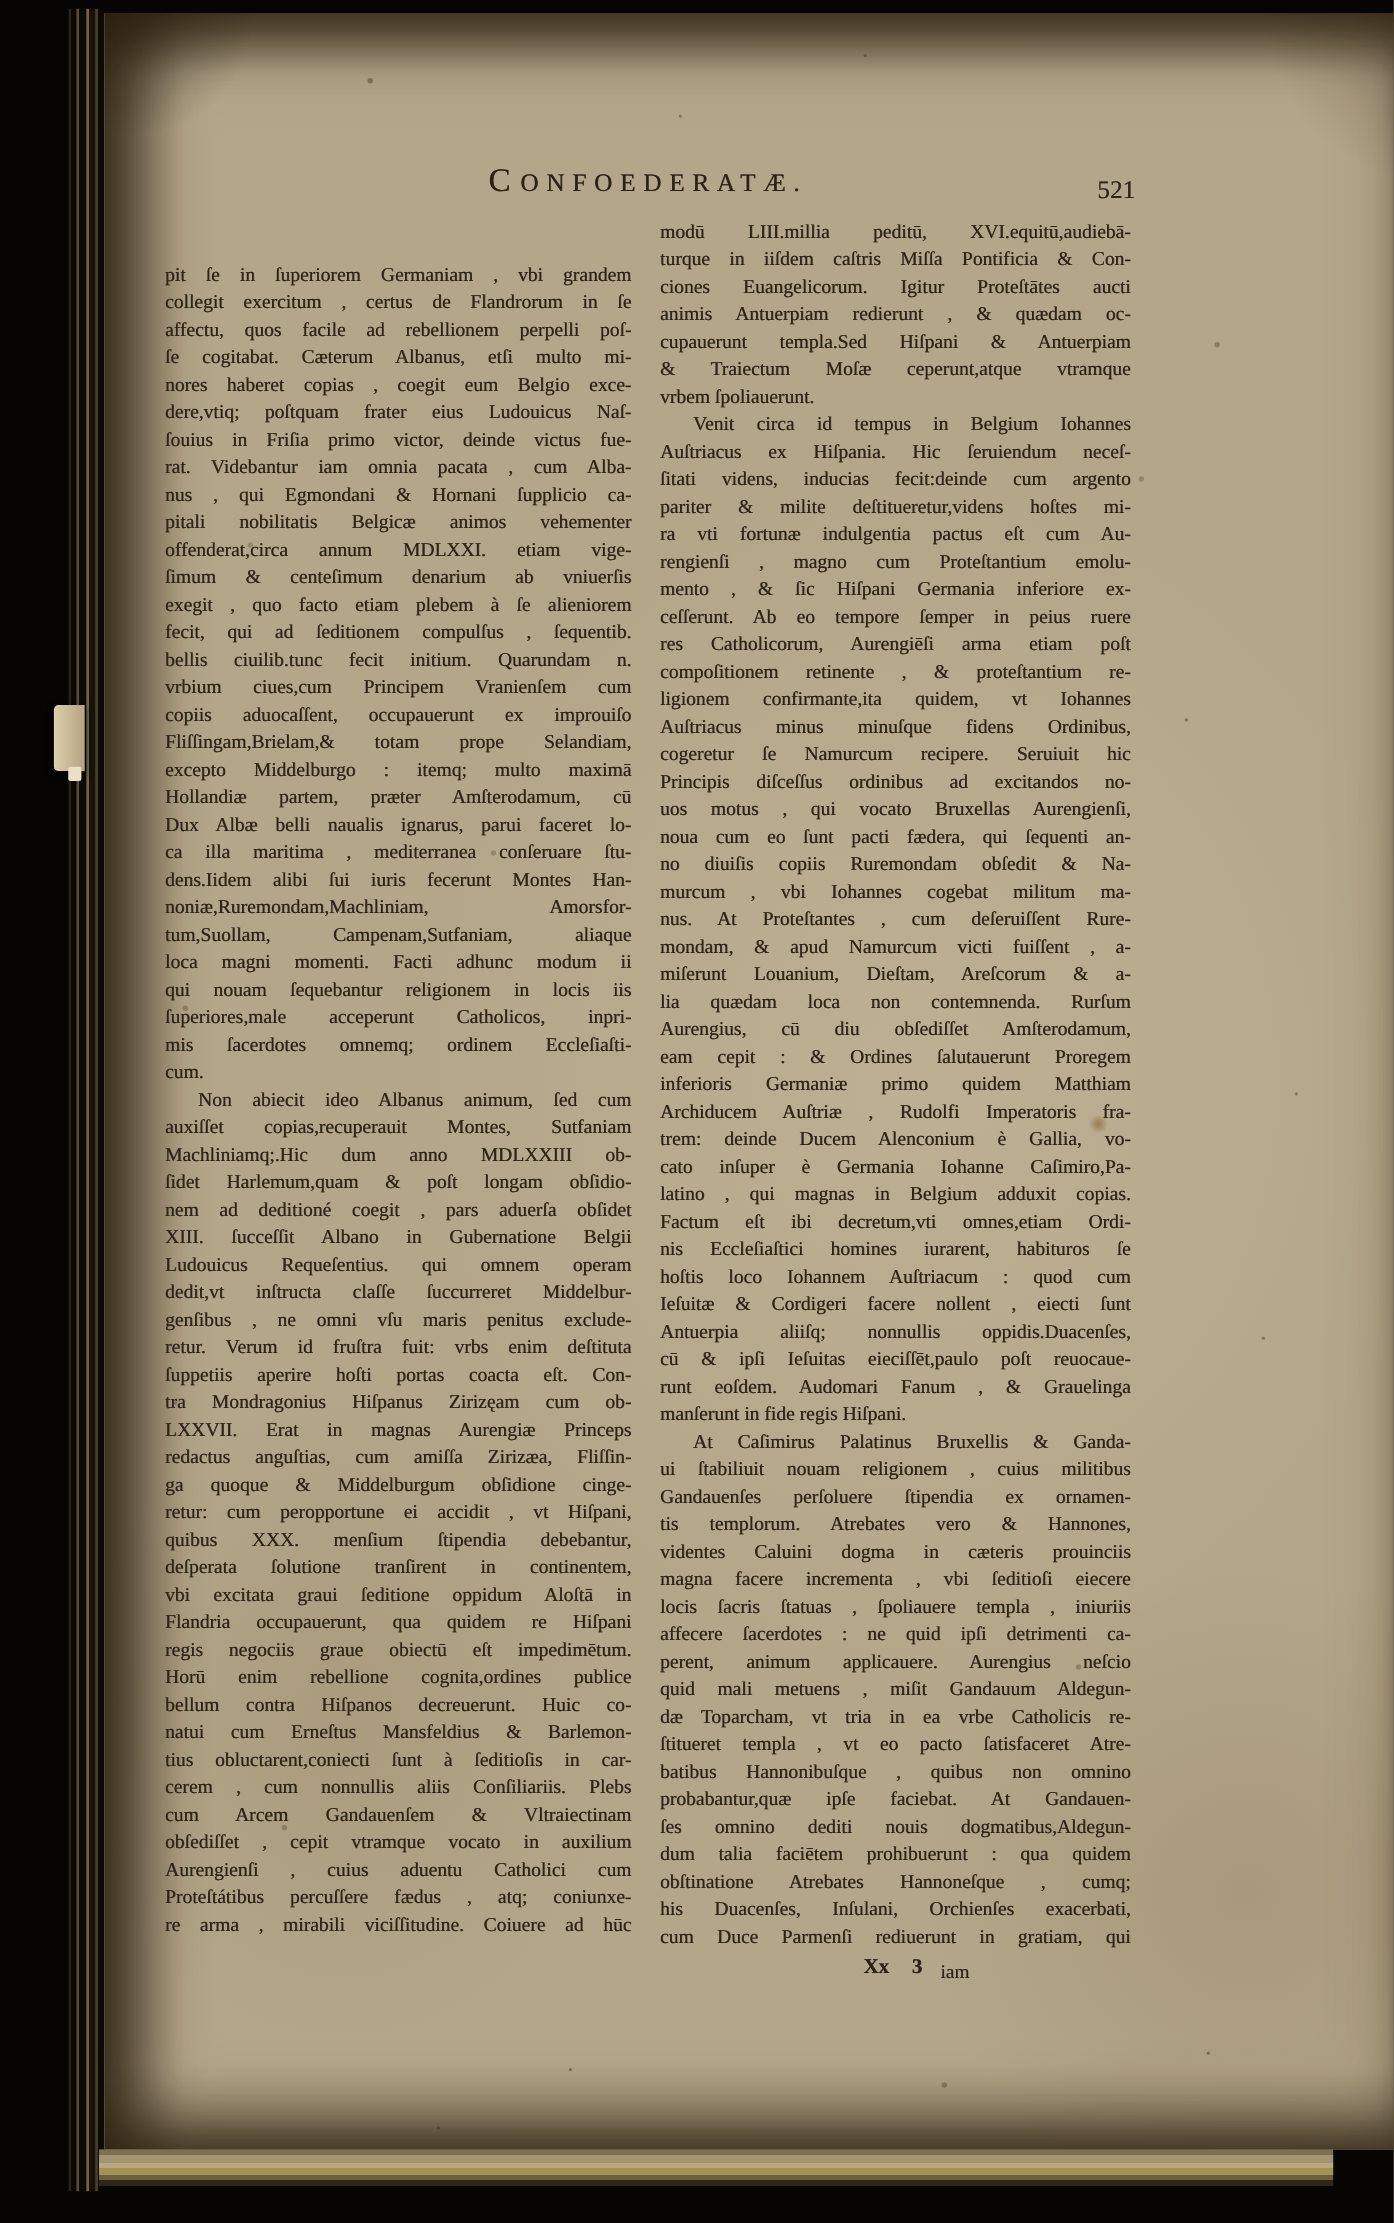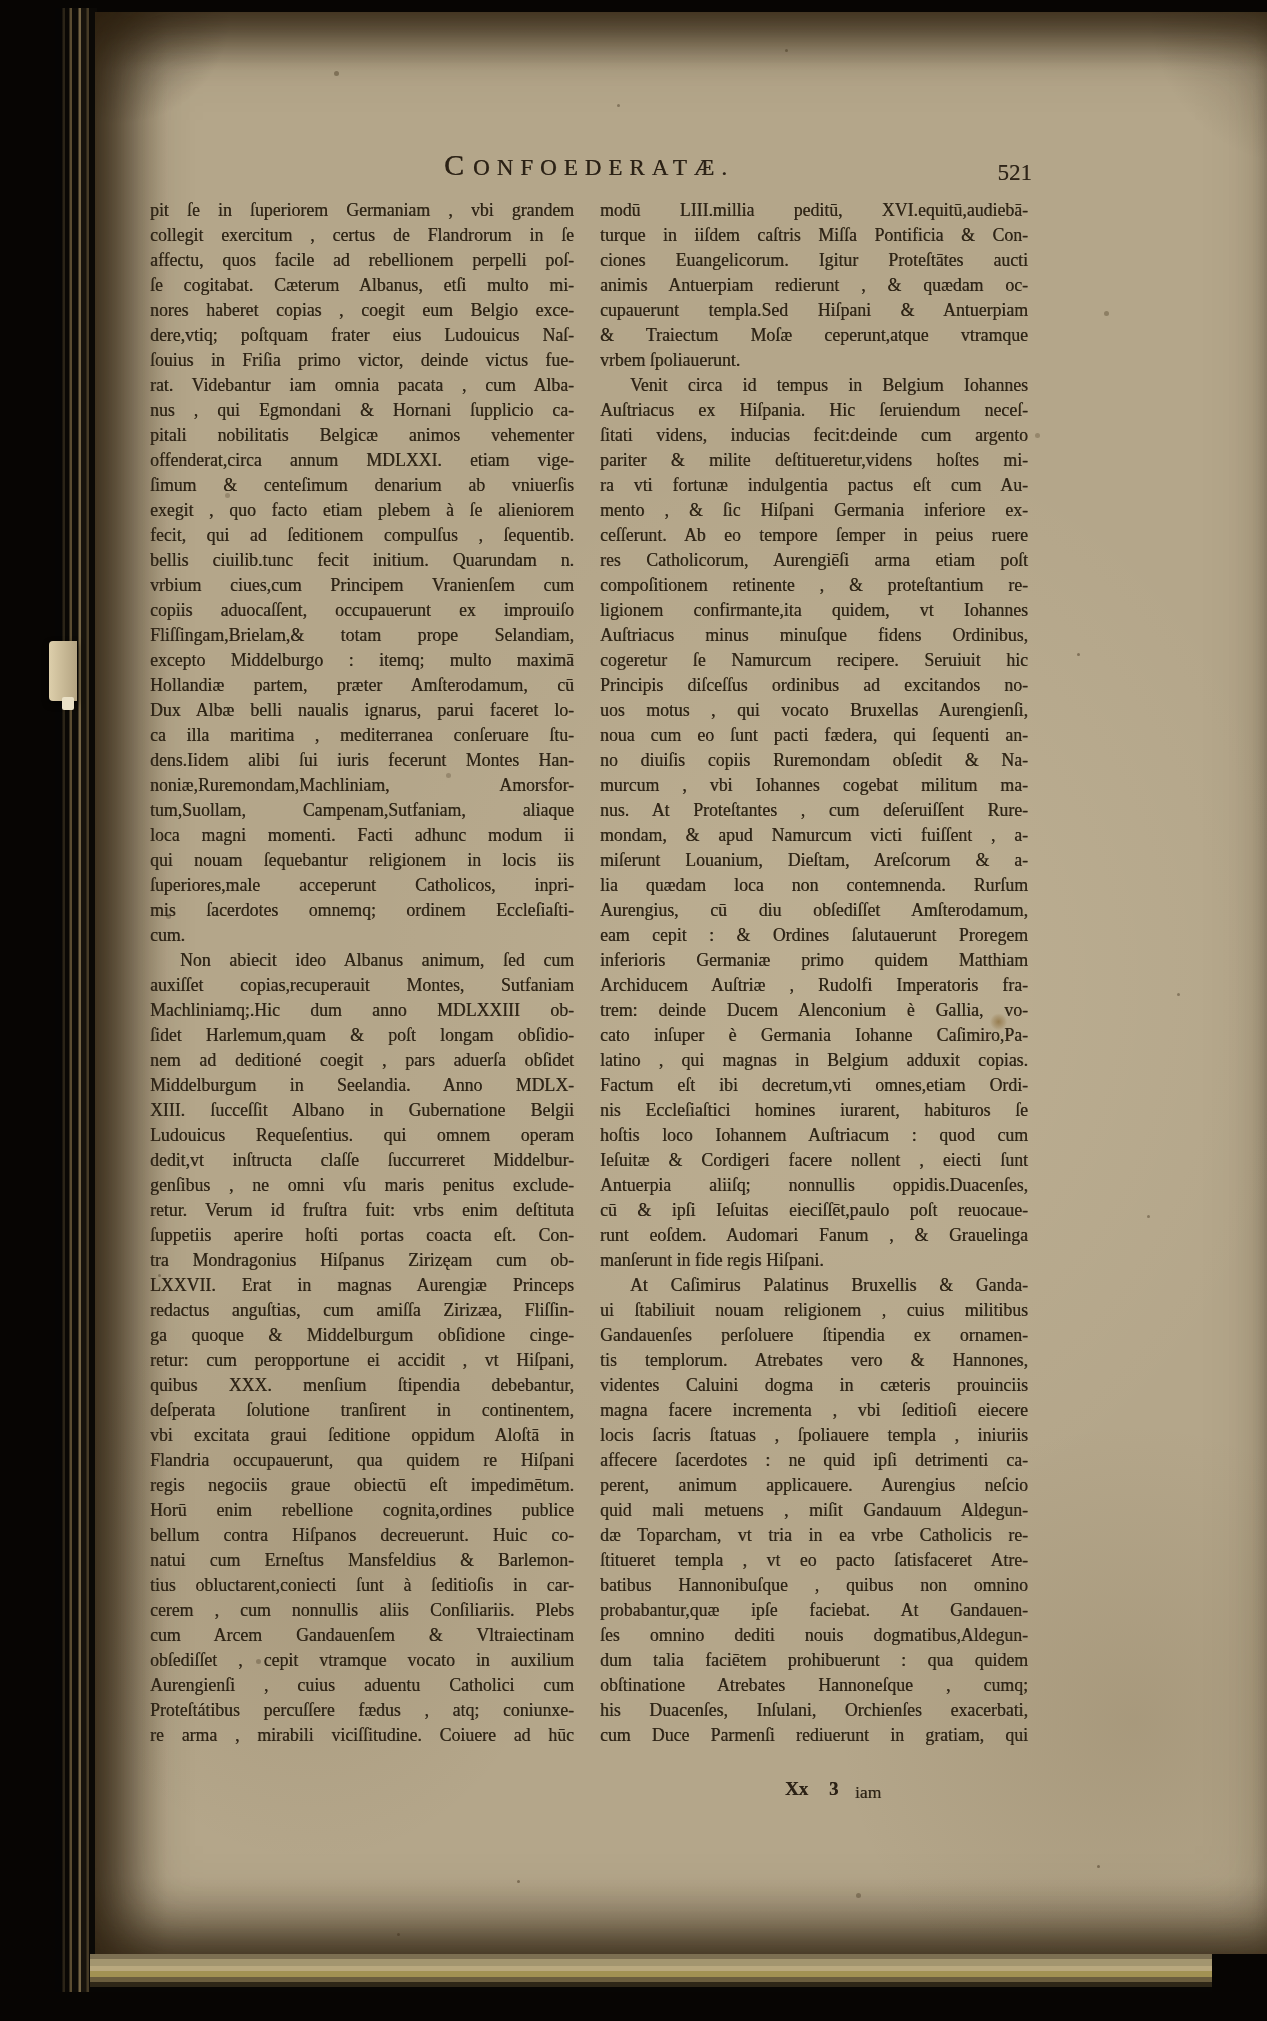--- a/index.html
+++ b/index.html
@@ -99,21 +99,21 @@
   .running-header::first-letter{font-size:30px;letter-spacing:9px;}
   .page-number{
     position:absolute;left:875px;top:148px;width:62px;
     text-align:right;font-size:23px;color:#2e2418;
     text-shadow:0.3px 0 0 rgba(46,36,24,.6);
   }
   .col{
     position:absolute;top:186px;width:428px;
     color:#2e2416;
   }
-  .col-left{left:55px;width:424px;}
+  .col-left{left:55px;width:424px;margin-top:39px;}
   .col-right{left:505px;}
   .line{
     height:25px;line-height:25px;
     font-size:17.8px;
     text-align:justify;
     text-align-last:justify;
     text-justify:inter-word;
     white-space:nowrap;
     overflow:visible;
     text-shadow:0.4px 0 0 rgba(46,36,22,.70);
@@ -172,21 +172,20 @@
       <div class="line">loca magni momenti. Facti adhunc modum ii</div>
       <div class="line">qui nouam ſequebantur religionem in locis iis</div>
       <div class="line">ſuperiores,male acceperunt Catholicos, inpri-</div>
       <div class="line">mis ſacerdotes omnemq; ordinem Eccleſiaſti-</div>
       <div class="line short">cum.</div>
       <div class="line indent">Non abiecit ideo Albanus animum, ſed cum</div>
       <div class="line">auxiſſet copias,recuperauit Montes, Sutfaniam</div>
       <div class="line">Machliniamq;.Hic dum anno MDLXXIII ob-</div>
       <div class="line">ſidet Harlemum,quam &amp; poſt longam obſidio-</div>
       <div class="line">nem ad deditioné coegit , pars aduerſa obſidet</div>
-      <div class="line">Middelburgum in Seelandia. Anno MDLX-</div>
       <div class="line">XIII. ſucceſſit Albano in Gubernatione Belgii</div>
       <div class="line">Ludouicus Requeſentius. qui omnem operam</div>
       <div class="line">dedit,vt inſtructa claſſe ſuccurreret Middelbur-</div>
       <div class="line">genſibus , ne omni vſu maris penitus exclude-</div>
       <div class="line">retur. Verum id fruſtra fuit: vrbs enim deſtituta</div>
       <div class="line">ſuppetiis aperire hoſti portas coacta eſt. Con-</div>
       <div class="line">tra Mondragonius Hiſpanus Zirizęam cum ob-</div>
       <div class="line">LXXVII. Erat in magnas Aurengiæ Princeps</div>
       <div class="line">redactus anguſtias, cum amiſſa Zirizæa, Fliſſin-</div>
       <div class="line">ga quoque &amp; Middelburgum obſidione cinge-</div>
@@ -213,20 +212,21 @@
       <div class="line">ciones Euangelicorum. Igitur Proteſtātes aucti</div>
       <div class="line">animis Antuerpiam redierunt , &amp; quædam oc-</div>
       <div class="line">cupauerunt templa.Sed Hiſpani &amp; Antuerpiam</div>
       <div class="line">&amp; Traiectum Moſæ ceperunt,atque vtramque</div>
       <div class="line short">vrbem ſpoliauerunt.</div>
       <div class="line indent">Venit circa id tempus in Belgium Iohannes</div>
       <div class="line">Auſtriacus ex Hiſpania. Hic ſeruiendum neceſ-</div>
       <div class="line">ſitati videns, inducias fecit:deinde cum argento</div>
       <div class="line">pariter &amp; milite deſtitueretur,videns hoſtes mi-</div>
       <div class="line">ra vti fortunæ indulgentia pactus eſt cum Au-</div>
+      <div class="line">rengienſi , magno cum Proteſtantium emolu-</div>
       <div class="line">mento , &amp; ſic Hiſpani Germania inferiore ex-</div>
       <div class="line">ceſſerunt. Ab eo tempore ſemper in peius ruere</div>
       <div class="line">res Catholicorum, Aurengiēſi arma etiam poſt</div>
       <div class="line">compoſitionem retinente , &amp; proteſtantium re-</div>
       <div class="line">ligionem confirmante,ita quidem, vt Iohannes</div>
       <div class="line">Auſtriacus minus minuſque fidens Ordinibus,</div>
       <div class="line">cogeretur ſe Namurcum recipere. Seruiuit hic</div>
       <div class="line">Principis diſceſſus ordinibus ad excitandos no-</div>
       <div class="line">uos motus , qui vocato Bruxellas Aurengienſi,</div>
       <div class="line">noua cum eo ſunt pacti fædera, qui ſequenti an-</div>

